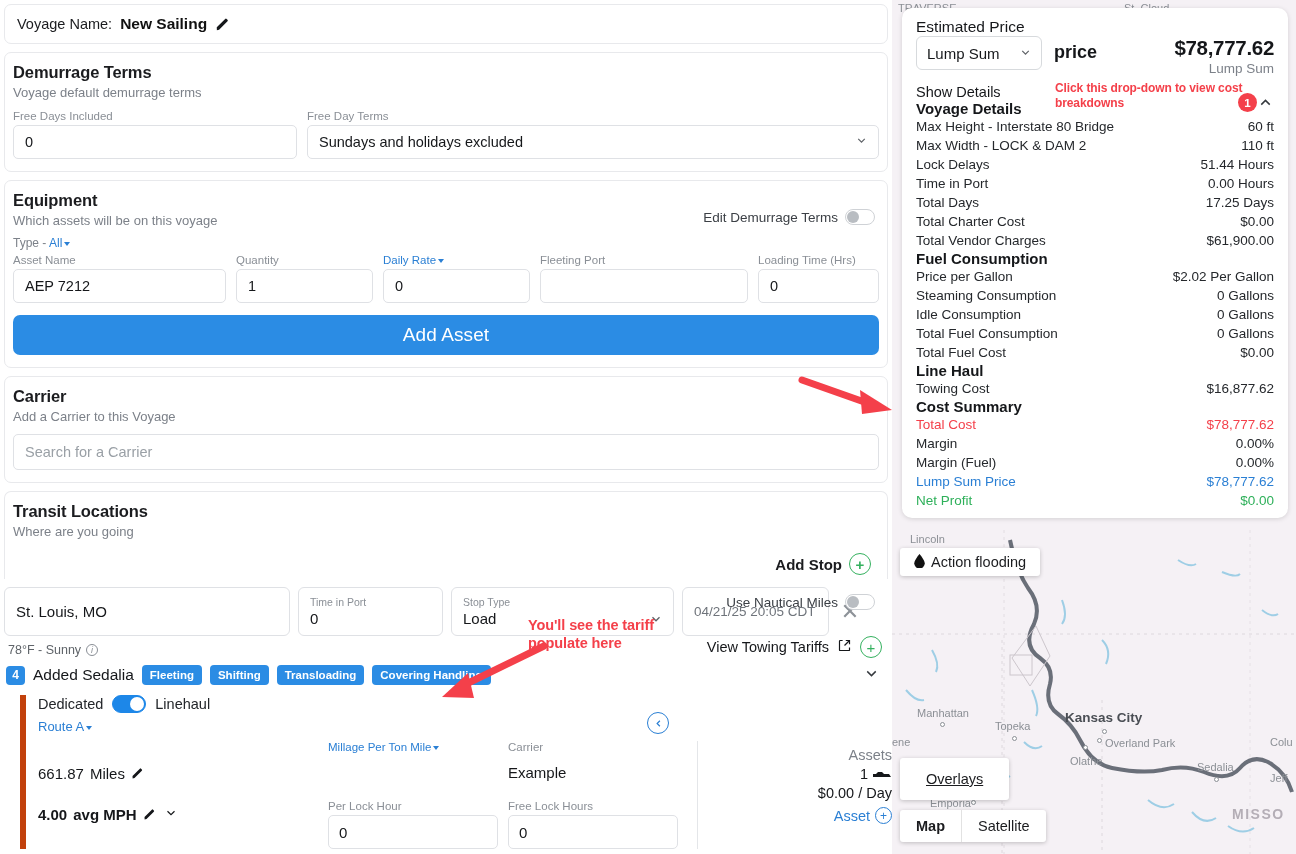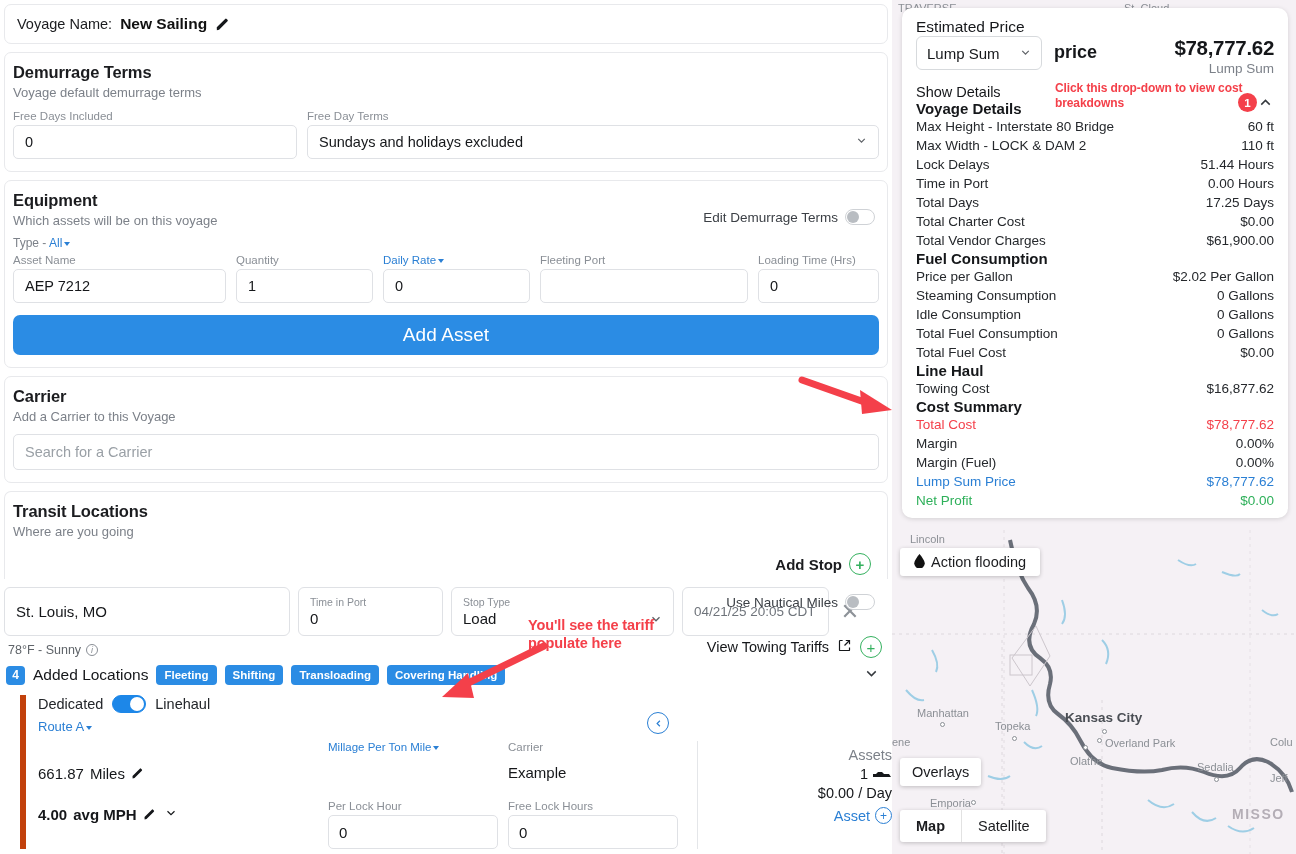--- a/index.html
+++ b/index.html
@@ -221,21 +221,21 @@
   .li.green, .li.green .v { color:#2eb05a; }
   .pp-chev { position:absolute; right:14px; top: 86px; color:#35393e;}
 
   .map-chip {
     position:absolute; background:#fff; border-radius:3px;
     box-shadow: 0 1px 4px rgba(0,0,0,.22);
     font-size:14.5px; color:#1b1c1f;
     display:flex;align-items:center;justify-content:center;
   }
   .mt-flood { left: 8px; top: 548px; height: 28px; padding: 0 14px; gap:6px; }
-  .mt-over { left: 8px; top: 758px; height: 28px; padding: 0 12px; }
+  .mt-over { left: 8px; top: 758px; height: 42px; padding: 0 26px; text-decoration: underline; }
   .mt-seg { left: 8px; top: 810px; height: 32px; overflow:hidden; }
   .mt-seg span { padding: 0 16px; display:flex;align-items:center;height:100%; font-size:14.5px;}
   .mt-seg .on { font-weight:700; }
   .mt-seg .sep { width:1px;background:#e2e2e2;padding:0;}
 </style>
 </head>
 <body>
 
 <div class="app">
 
@@ -354,21 +354,21 @@
       <div class="x-btn">✕</div>
     </div>
 
     <div class="weather">
       <span>78°F - Sunny</span>
       <span class="info-i">i</span>
     </div>
 
     <div class="svc-row">
       <span class="badge-count">4</span>
-      <span class="svc-title">Added Locations</span>
+      <span class="svc-title">Added Sedalia</span>
       <span class="chip">Fleeting</span>
       <span class="chip">Shifting</span>
       <span class="chip">Transloading</span>
       <span class="chip">Covering Handling</span>
       <span class="chev-big">
         <svg width="17" height="17" viewBox="0 0 24 24" fill="none" stroke="currentColor" stroke-width="2">
             <path d="M6 9l6 6 6-6"></path>
           </svg>
       </span>
     </div>

